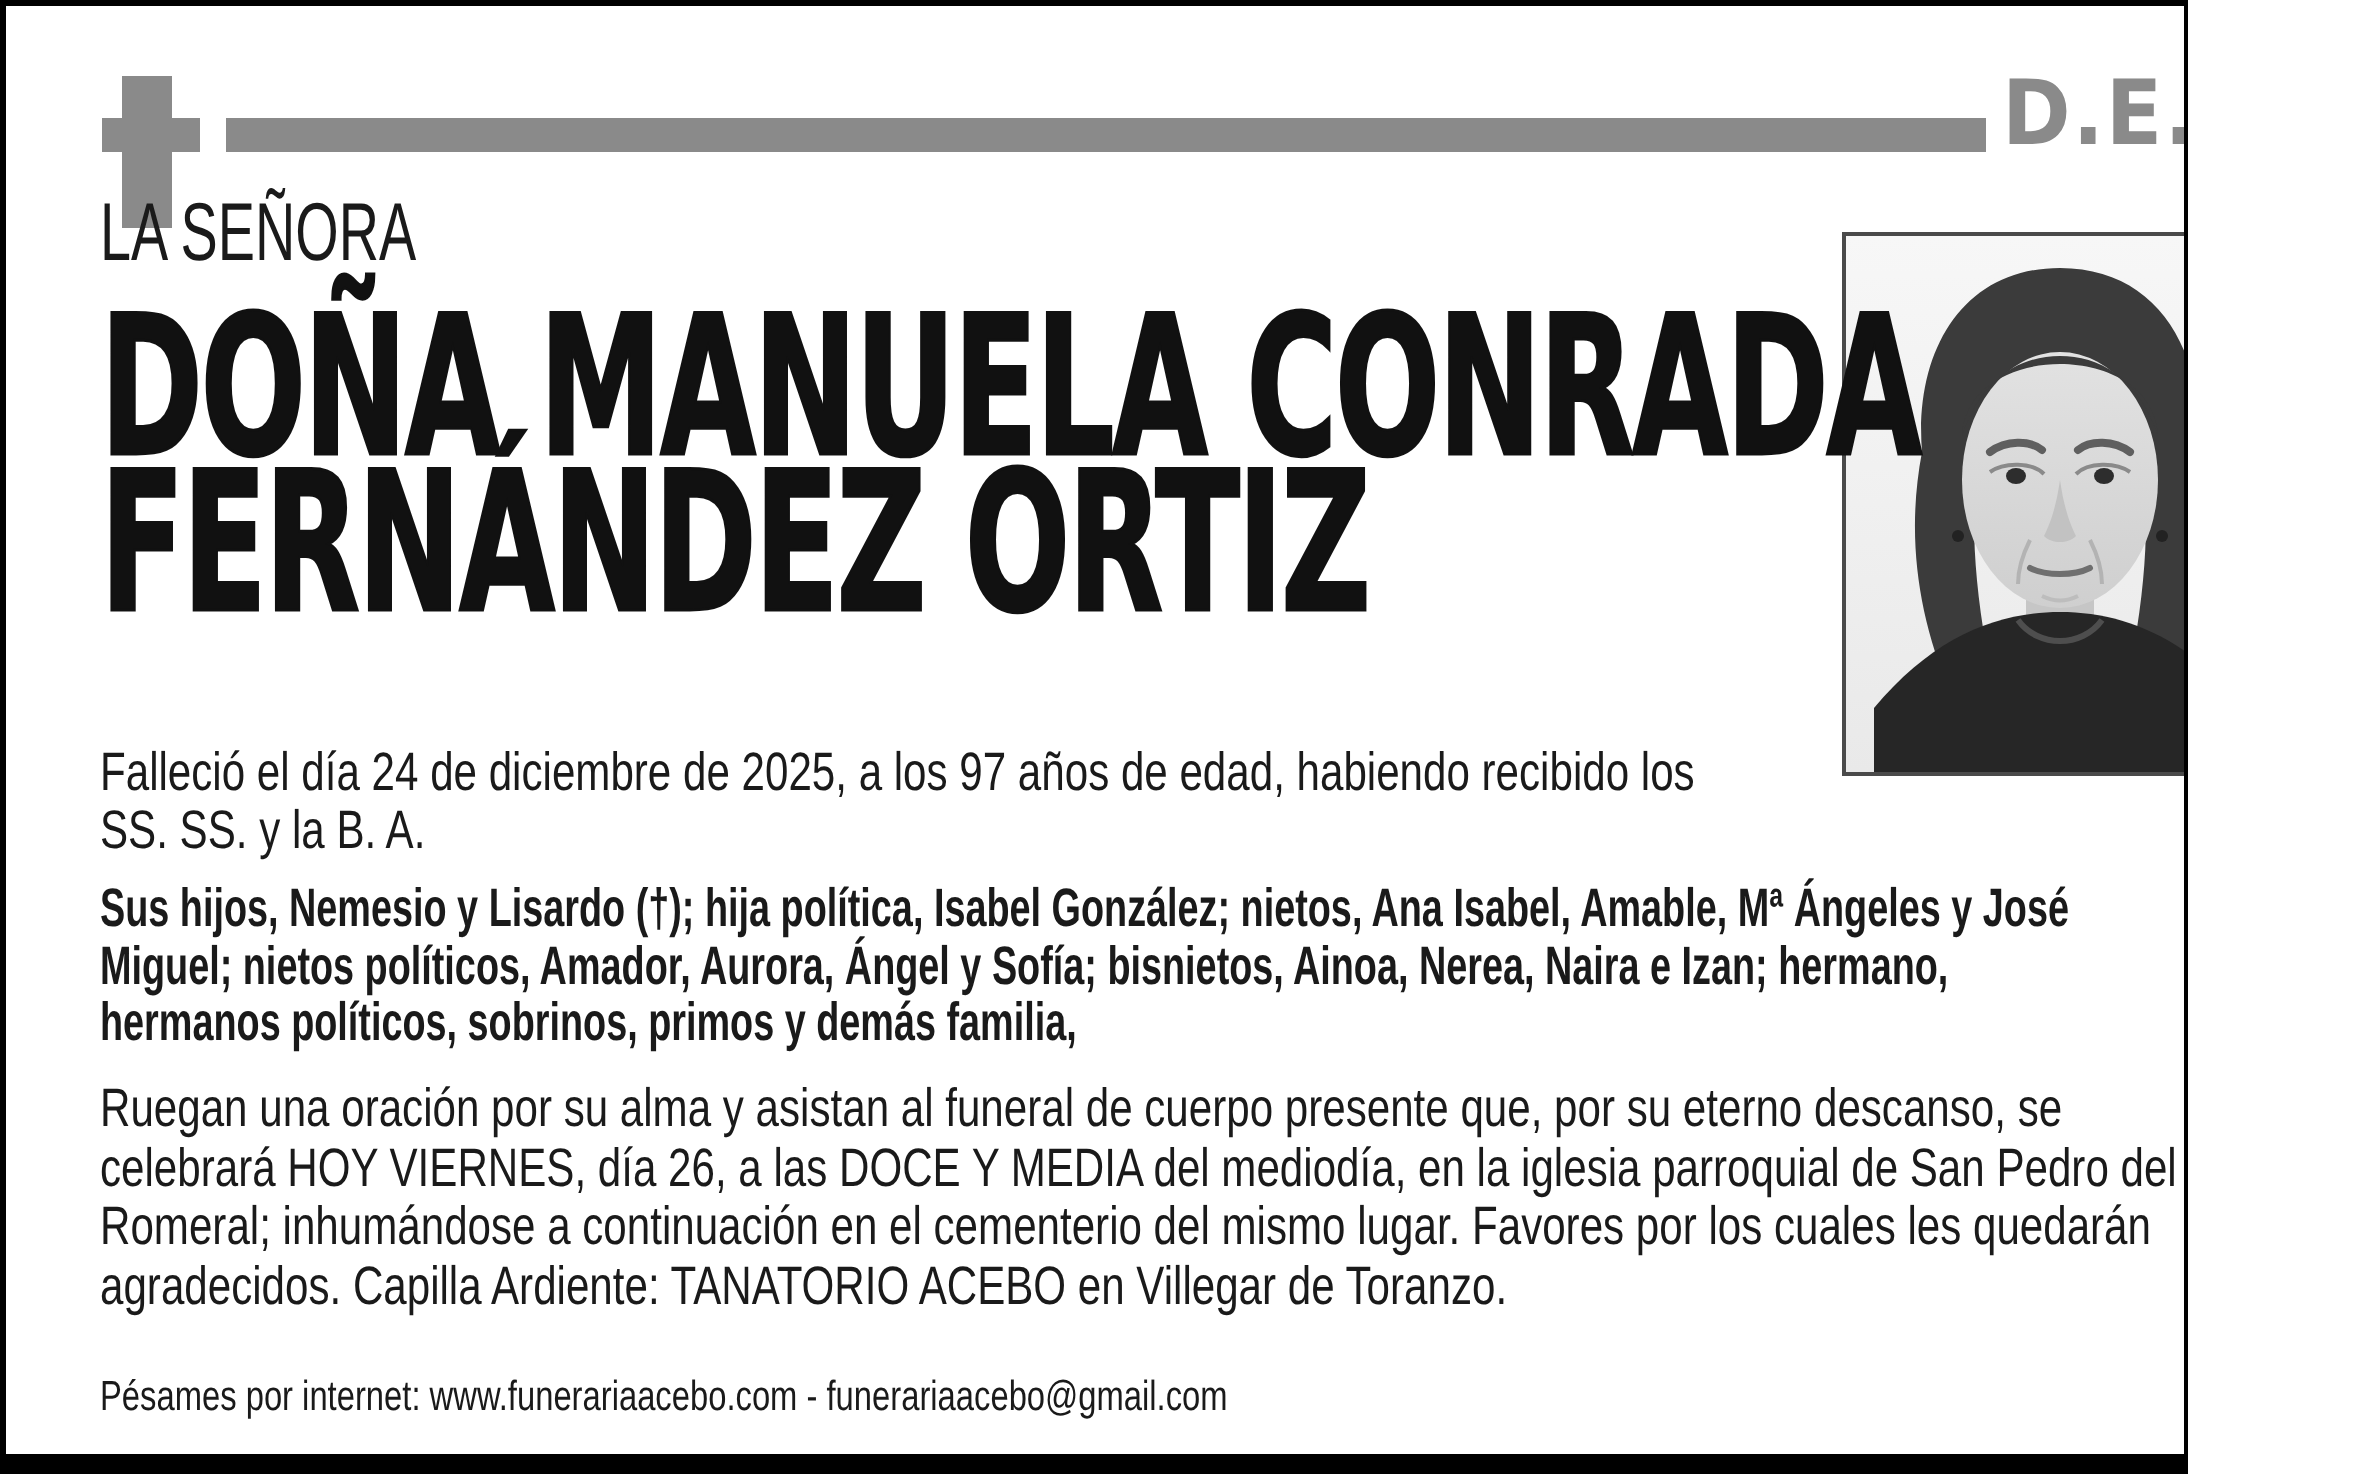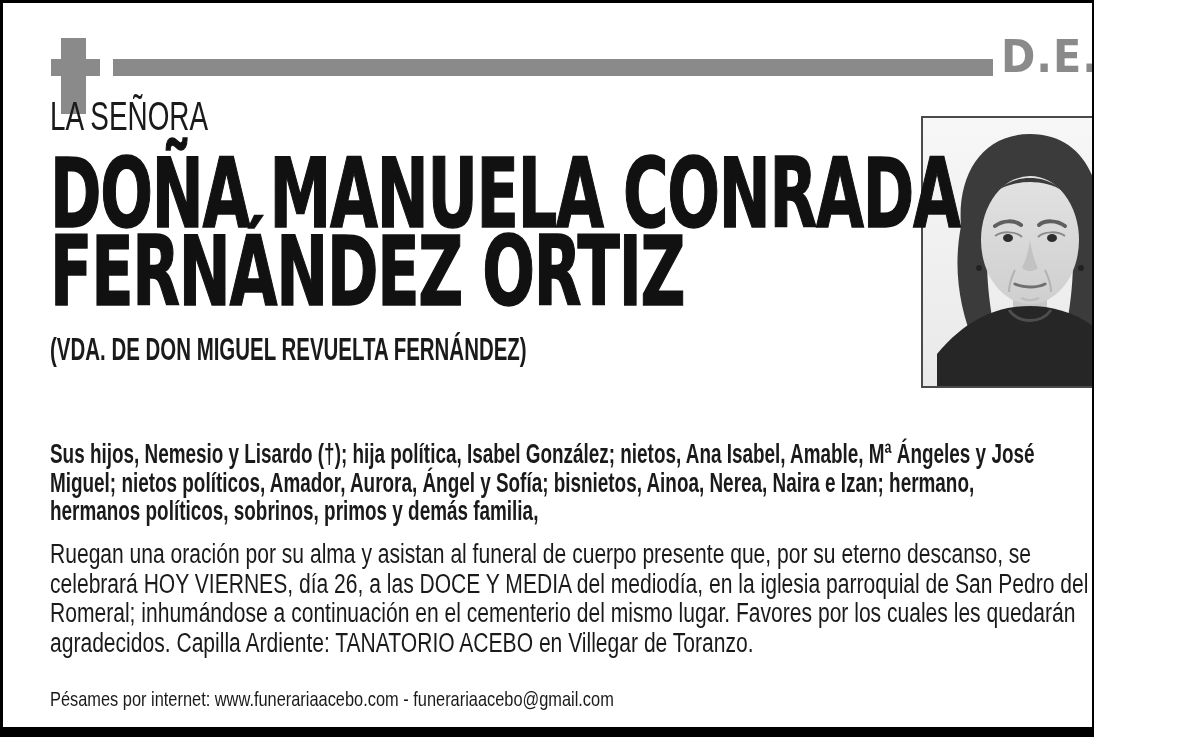--- a/index.html
+++ b/index.html
@@ -128,24 +128,25 @@
 
   <div class="tblock honorific">
     <div class="line">LA SEÑORA</div>
   </div>
 
   <div class="tblock name">
     <div class="line">DOÑA MANUELA CONRADA</div>
     <div class="line">FERNÁNDEZ ORTIZ</div>
   </div>
 
-  <div class="tblock widow">
-    <div class="line">(VDA. DE DON MIGUEL REVUELTA FERNÁNDEZ)</div>
+
+  <div class="tblock death">
+    <div class="line">Falleció el día 24 de diciembre de 2025, a los 97 años de edad, habiendo recibido los</div>
+    <div class="line">SS. SS. y la B. A.</div>
   </div>
-
 
   <div class="tblock family">
     <div class="line">Sus hijos, Nemesio y Lisardo (†); hija política, Isabel González; nietos, Ana Isabel, Amable, Mª Ángeles y José</div>
     <div class="line">Miguel; nietos políticos, Amador, Aurora, Ángel y Sofía; bisnietos, Ainoa, Nerea, Naira e Izan; hermano,</div>
     <div class="line">hermanos políticos, sobrinos, primos y demás familia,</div>
   </div>
 
   <div class="tblock funeral">
     <div class="line">Ruegan una oración por su alma y asistan al funeral de cuerpo presente que, por su eterno descanso, se</div>
     <div class="line">celebrará HOY VIERNES, día 26, a las DOCE Y MEDIA del mediodía, en la iglesia parroquial de San Pedro del</div>

